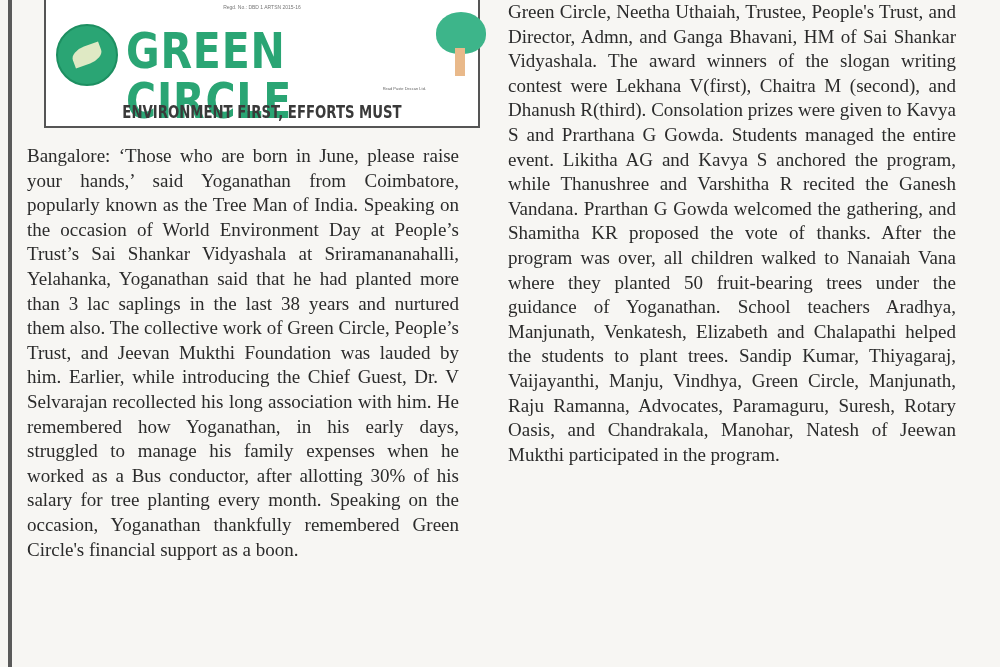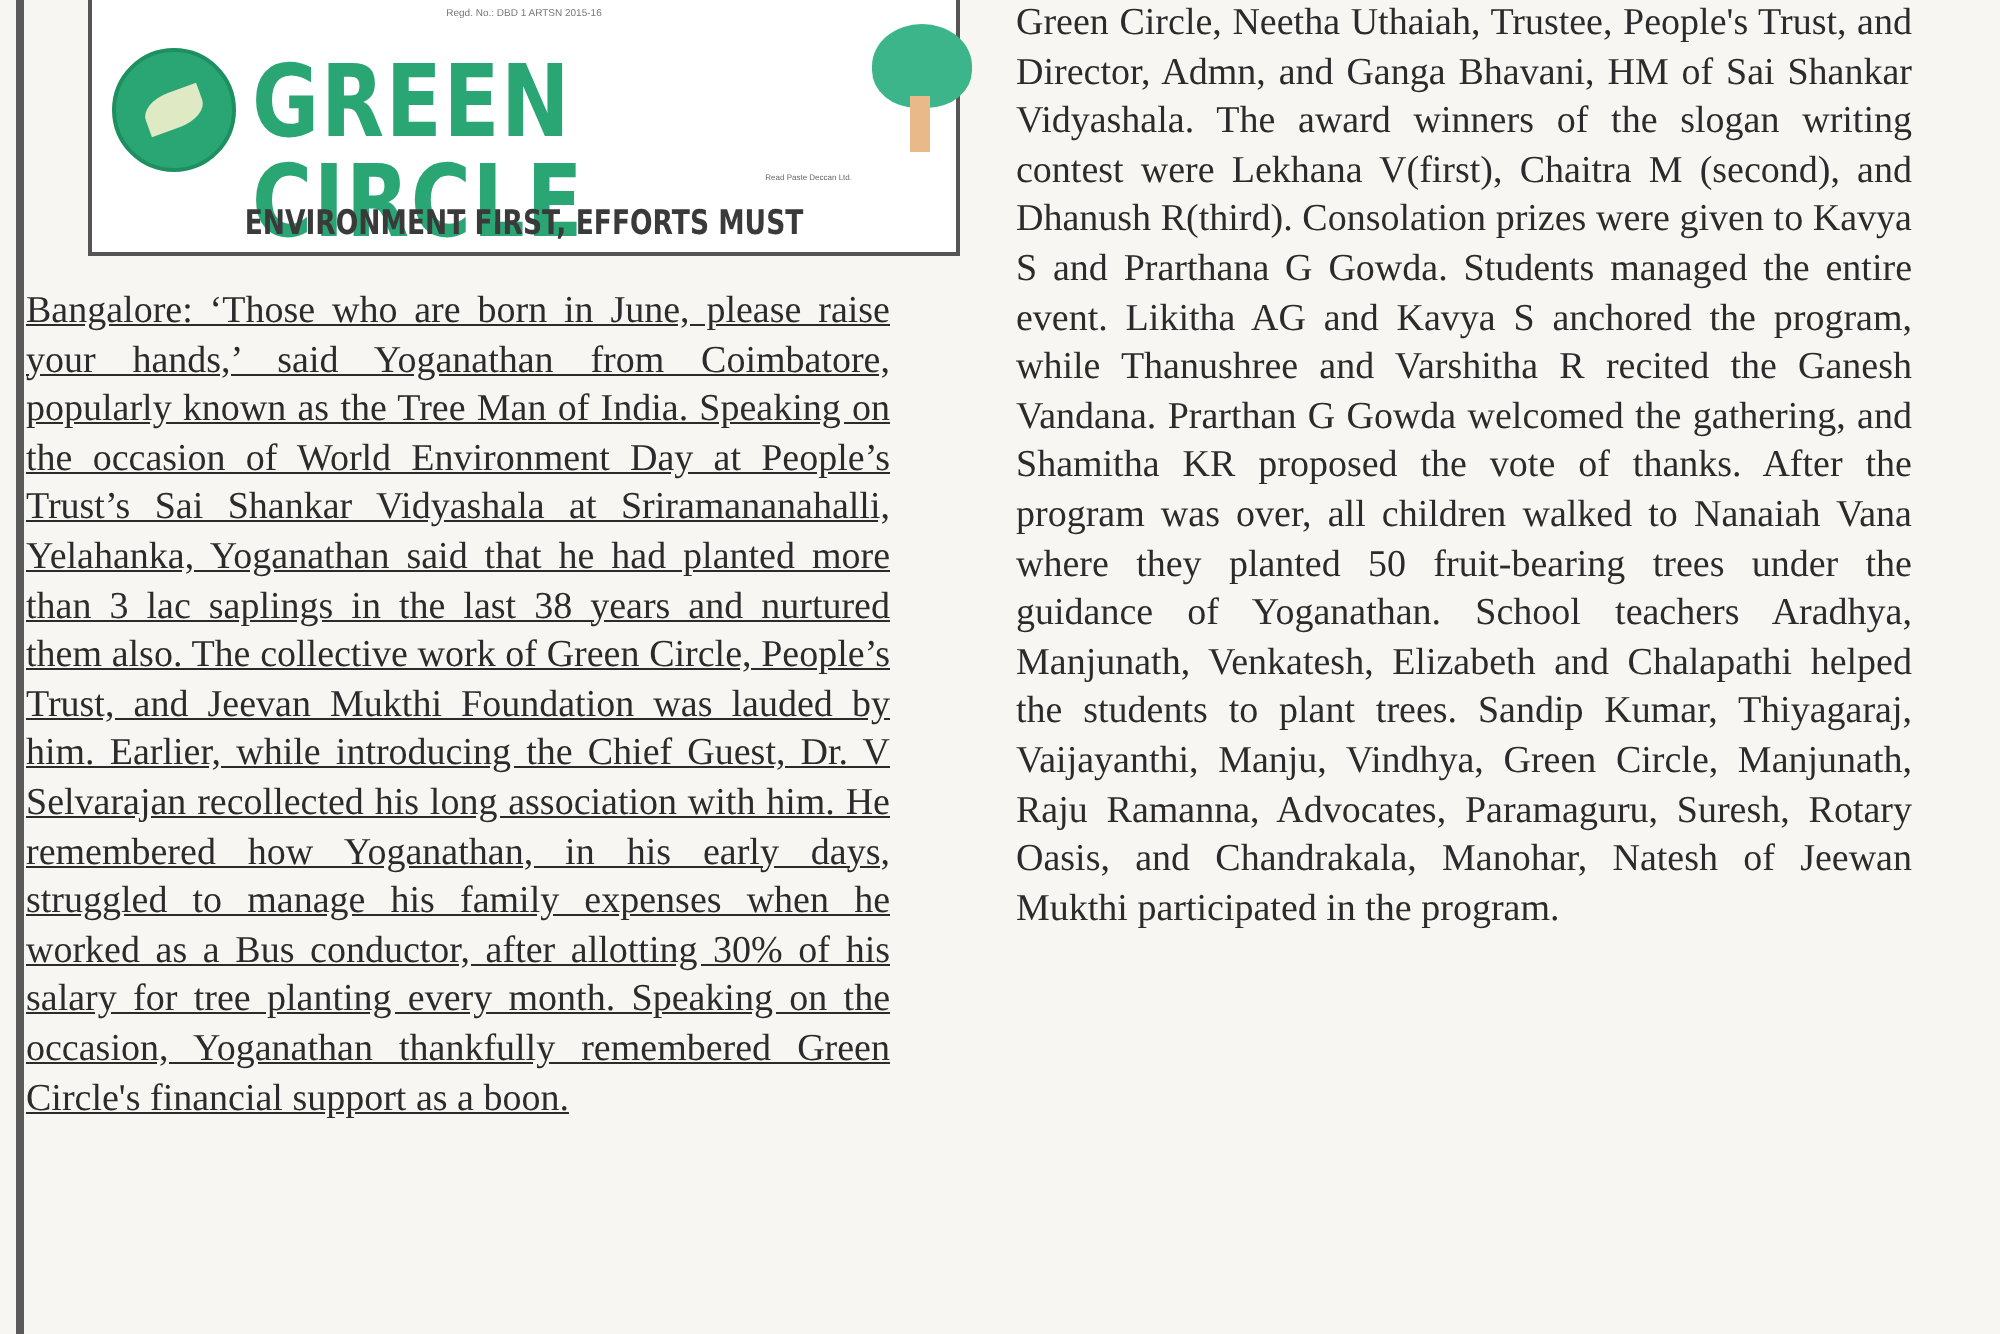--- a/index.html
+++ b/index.html
@@ -51,21 +51,21 @@
   }
   .tagline {
     position:absolute; left:0; right:0; top:102px; text-align:center;
     font-family:"DejaVu Sans","Liberation Sans",sans-serif; font-weight:bold;
     font-size:17px; color:#3a3a3a; transform:scaleX(0.78);
   }
   .col {
     position:absolute; font-size:19px; line-height:24.6px; text-align:justify;
     hyphens:manual;
   }
-  .col-left { left:13px; top:144px; width:432px;text-decoration:underline; }
+  .col-left { left:27px; top:144px; width:432px; }
   .col-right { left:508px; top:0px; width:448px; }
   .col p { margin:0; }
 </style>
 </head>
 <body>
 
 <div class="left-rule"></div>
 
 <div class="masthead">
   <div class="reg-line">Regd. No.: DBD 1 ARTSN 2015-16</div>

